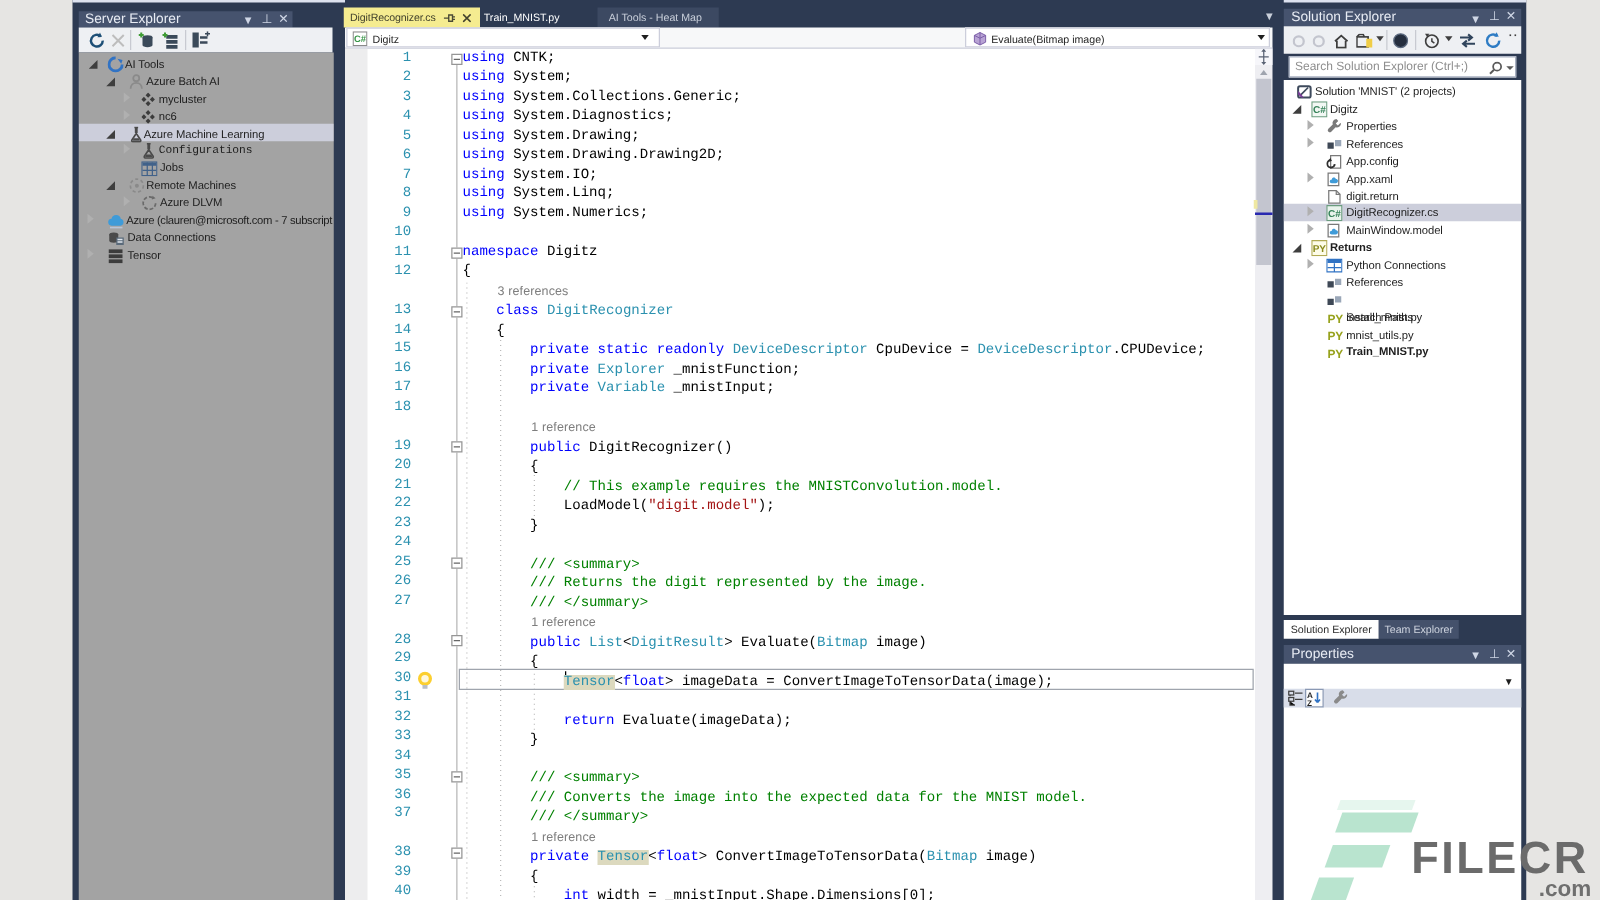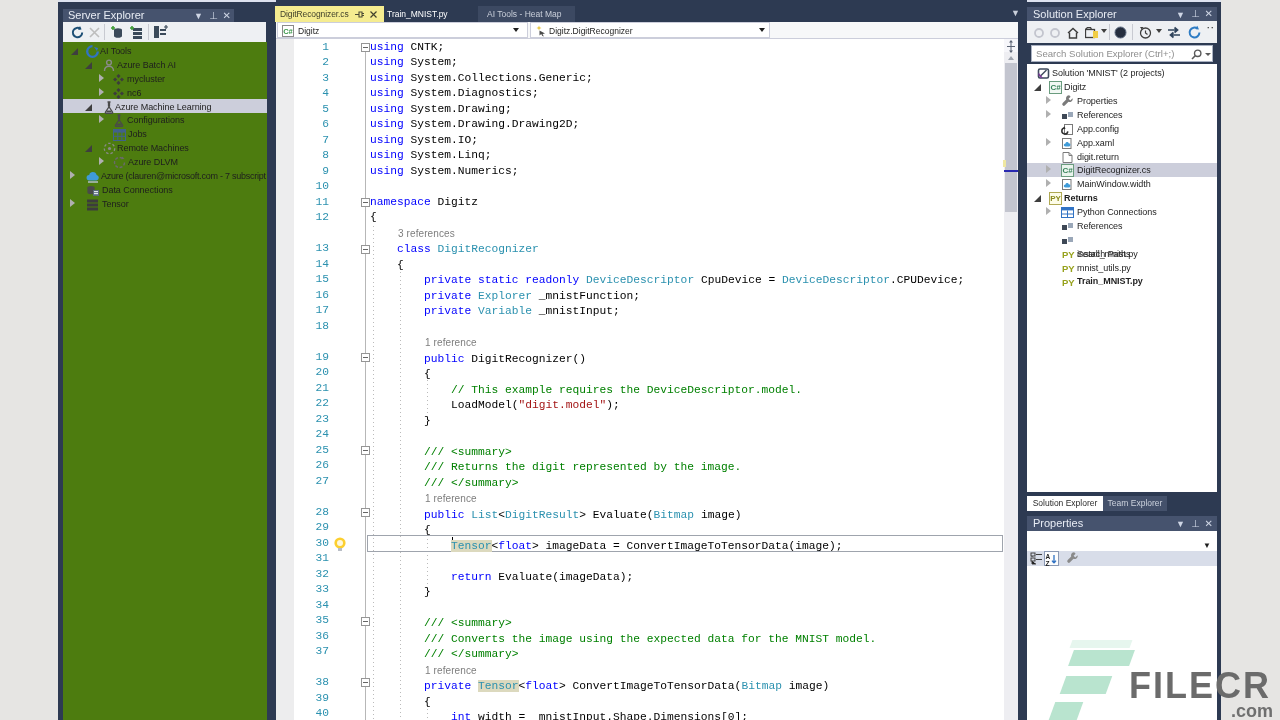--- a/index.html
+++ b/index.html
@@ -52,21 +52,21 @@
       <path d="M1 3h4M3 1v4" stroke="#3f9c35" stroke-width="1.6"></path>
     </svg>
   <div class="abs" style="left:85px;top:2px;width:1px;height:16px;background:#c8cad1;"></div>
   <svg class="abs" style="left:90px;top:3px;" width="16" height="15" viewBox="0 0 16 15">
       <rect x="1" y="1" width="5" height="12" fill="#3b4a5a"></rect>
       <rect x="7" y="4" width="6" height="2" fill="#3b4a5a"></rect>
       <rect x="7" y="8" width="6" height="2" fill="#3b4a5a"></rect>
       <path d="M11 2h4M13 0v4" stroke="#3b4a5a" stroke-width="1.2"></path>
     </svg>
 </div>
-<div class="abs" id="se-tree" style="left:63px;top:42px;width:204px;height:678px;background:#4d7c0f;overflow:hidden;">
+<div class="abs" id="se-tree" style="left:63px;top:42px;width:204px;height:678px;background:#a3a3a3;overflow:hidden;">
   <div class="abs" style="left:0;top:57px;width:204px;height:14px;background:#cccedb;"></div>
   <div class="row" style="left:7px;top:2px;"><svg width="9" height="9" viewBox="0 0 9 9">
         <path d="M8 1v7H1z" fill="#3e3e3e"></path>
       </svg></div>
   <div class="row" style="left:23px;top:2px;"><svg width="13" height="13" viewBox="0 0 13 13">
         <path d="M6.5 1.2A5.3 5.3 0 1 0 11.8 6.5" fill="none" stroke="#3173c4" stroke-width="2.3"></path>
         <path d="M8 2l4 1-1 3z" fill="#3173c4"></path>
       </svg></div>
   <div class="row" style="left:37px;top:2px;">AI Tools</div>
   <div class="row" style="left:21px;top:16px;"><svg width="9" height="9" viewBox="0 0 9 9">
@@ -103,21 +103,21 @@
   <div class="row" style="left:40px;top:57.5px;"><svg width="12" height="13" viewBox="0 0 12 13">
         <path d="M4.5 1h3M5.5 1v4L9.5 11a1 1 0 0 1-.9 1.5H3.4a1 1 0 0 1-.9-1.5L6.5 5V1" fill="none" stroke="#4a4a4a" stroke-width="1.3"></path>
         <path d="M4 9.5h4L9 11.5H3z" fill="#4a4a4a"></path>
       </svg></div>
   <div class="row" style="left:52px;top:57.5px;">Azure Machine Learning</div>
   <div class="row" style="left:36px;top:71px;"><span class="arrC"></span></div>
   <div class="row" style="left:50px;top:71px;"><svg width="12" height="13" viewBox="0 0 12 13">
         <path d="M4.5 1h3M5.5 1v4L9.5 11a1 1 0 0 1-.9 1.5H3.4a1 1 0 0 1-.9-1.5L6.5 5V1" fill="none" stroke="#4a4a4a" stroke-width="1.3"></path>
         <path d="M4 9.5h4L9 11.5H3z" fill="#4a4a4a"></path>
       </svg></div>
-  <div class="row" style="left:64px;top:71px;">Configurations</div>
+  <div class="row" style="left:64px;top:71px;font-family:Liberation Mono, monospace;">Configurations</div>
   <div class="row" style="left:50px;top:85px;"><svg width="13" height="12" viewBox="0 0 13 12">
         <rect x="0.5" y="0.5" width="12" height="11" fill="none" stroke="#41628a" stroke-width="1"></rect>
         <rect x="1" y="1" width="11" height="2.6" fill="#41628a"></rect>
         <path d="M4.8 1v10.5M8.9 1v10.5M1 7.3h11" stroke="#41628a" stroke-width="1"></path>
       </svg></div>
   <div class="row" style="left:65px;top:85px;">Jobs</div>
   <div class="row" style="left:21px;top:99px;"><svg width="9" height="9" viewBox="0 0 9 9">
         <path d="M8 1v7H1z" fill="#3e3e3e"></path>
       </svg></div>
   <div class="row" style="left:40px;top:99px;"><svg width="13" height="13" viewBox="0 0 13 13">
@@ -171,27 +171,27 @@
 
 <div class="abs" id="navbar" style="left:276px;top:22px;width:742px;height:17px;background:#f7f8f9;border-bottom:1px solid #cccedb;">
   <div class="abs" style="left:1px;top:0px;width:251px;height:16px;background:#fff;border:1px solid #cccedb;">
     <svg class="abs" style="left:4px;top:2px;" width="12" height="12" viewBox="0 0 12 12">
         <rect x="0.5" y="0.5" width="11" height="11" fill="#fff" stroke="#8a8a8a"></rect>
         <text x="6" y="8.8" font-size="7.5" font-family="Liberation Sans" fill="#399648" text-anchor="middle" font-weight="bold">C#</text>
       </svg>
     <span class="abs" style="left:20px;top:3px;font-size:8.5px;color:#1e1e1e;">Digitz</span>
     <span class="abs" style="right:8px;top:4.5px;width:0;height:0;border-left:3.5px solid transparent;border-right:3.5px solid transparent;border-top:4px solid #1e1e1e;"></span>
   </div>
-  <div class="abs" style="left:254px;top:0px;width:240px;height:16px;background:#fff;border:1px solid #cccedb;">
-    <svg class="abs" style="left:3px;top:2px;" width="13" height="12" viewBox="0 0 13 12">
-        <path d="M5 0.5l0.7 1.8L7.5 3l-1.8.7L5 5.5l-.7-1.8L2.5 3l1.8-.7z" fill="#e8c63d"></path>
-        <path d="M5.5 5.5L11 8.5l-2.5.6 1.4 2.4-1.5-.4-1.2-2.2-1.7 1.7z" fill="#4a4a4a"></path>
-      </svg>
-    <span class="abs" style="left:18px;top:3px;font-size:8.5px;color:#1e1e1e;">Digitz.DigitRecognizer</span>
-    <span class="abs" style="right:4px;top:4.5px;width:0;height:0;border-left:3.5px solid transparent;border-right:3.5px solid transparent;border-top:4px solid #1e1e1e;"></span>
+  <div class="abs" style="left:496px;top:0px;width:244px;height:16px;background:#fff;border:1px solid #cccedb;">
+    <svg class="abs" style="left:5px;top:2px;" width="12" height="12" viewBox="0 0 12 12">
+        <path d="M6 1l4.5 2.3v5.4L6 11 1.5 8.7V3.3z" fill="#b8a3d4" stroke="#7c5fa8" stroke-width="0.8"></path>
+        <path d="M6 1v10M1.5 3.3L6 5.6l4.5-2.3" fill="none" stroke="#7c5fa8" stroke-width="0.8"></path>
+      </svg>
+    <span class="abs" style="left:20px;top:3px;font-size:8.5px;color:#1e1e1e;">Evaluate(Bitmap image)</span>
+    <span class="abs" style="right:3px;top:4.5px;width:0;height:0;border-left:3.5px solid transparent;border-right:3.5px solid transparent;border-top:4px solid #1e1e1e;"></span>
   </div>
 </div>
 
 <div class="abs" style="left:276px;top:39px;width:728px;height:681px;background:#fff;"></div>
 <div class="abs" style="left:276px;top:39px;width:18px;height:681px;background:#ededee;"></div>
 <div class="abs" id="code-extras">
 
   <div class="abs" style="left:365px;top:47px;width:1px;height:673px;background:#b7b7b7;"></div>
 
   <div class="abs guide" style="left:373px;top:226px;height:494px;"></div>
@@ -278,37 +278,37 @@
 <span class="cl" style="margin-left:28px">3 references</span>
     <span class="k">class</span> <span class="t">DigitRecognizer</span>
     {
         <span class="k">private</span> <span class="k">static</span> <span class="k">readonly</span> <span class="t">DeviceDescriptor</span> CpuDevice = <span class="t">DeviceDescriptor</span>.CPUDevice;
         <span class="k">private</span> <span class="t">Explorer</span> _mnistFunction;
         <span class="k">private</span> <span class="t">Variable</span> _mnistInput;
 
 <span class="cl" style="margin-left:55px">1 reference</span>
         <span class="k">public</span> DigitRecognizer()
         {
-            <span class="c">// This example requires the DeviceDescriptor.model.</span>
+            <span class="c">// This example requires the MNISTConvolution.model.</span>
             LoadModel(<span class="s">"digit.model"</span>);
         }
 
         <span class="c">/// &lt;summary&gt;</span>
         <span class="c">/// Returns the digit represented by the image.</span>
         <span class="c">/// &lt;/summary&gt;</span>
 <span class="cl" style="margin-left:55px">1 reference</span>
         <span class="k">public</span> <span class="t">List</span>&lt;<span class="t">DigitResult</span>&gt; Evaluate(<span class="t">Bitmap</span> image)
         {
             <span class="t hl">Tensor</span>&lt;<span class="k">float</span>&gt; imageData = ConvertImageToTensorData(image);
 
             <span class="k">return</span> Evaluate(imageData);
         }
 
         <span class="c">/// &lt;summary&gt;</span>
-        <span class="c">/// Converts the image using the expected data for the MNIST model.</span>
+        <span class="c">/// Converts the image into the expected data for the MNIST model.</span>
         <span class="c">/// &lt;/summary&gt;</span>
 <span class="cl" style="margin-left:55px">1 reference</span>
         <span class="k">private</span> <span class="t hl">Tensor</span>&lt;<span class="k">float</span>&gt; ConvertImageToTensorData(<span class="t">Bitmap</span> image)
         {
             <span class="k">int</span> width = _mnistInput.Shape.Dimensions[0];</pre>
 
 <div class="abs" id="scrollbar" style="left:1004px;top:39px;width:14px;height:681px;background:#eeeef2;">
   <div class="abs" style="left:0;top:0;width:14px;height:13px;background:#f6f6fa;">
     <svg width="14" height="13" viewBox="0 0 14 13">
         <path d="M3 6.5h8M7 1.5v10" stroke="#5a6374" stroke-width="1"></path>
@@ -421,21 +421,21 @@
   <div class="row" style="left:34px;top:99px;"><svg width="13" height="13" viewBox="0 0 13 13">
         <rect x="0.5" y="0.5" width="12" height="12" fill="#e9f3ec" stroke="#6a9c7e"></rect>
         <text x="6.5" y="9.3" font-size="8" font-family="Liberation Sans" fill="#37835a" text-anchor="middle" font-weight="bold">C#</text>
       </svg></div>
   <div class="row" style="left:50px;top:99px;">DigitRecognizer.cs</div>
   <div class="row" style="left:19px;top:113px;"><span class="arrC"></span></div>
   <div class="row" style="left:34px;top:113px;"><svg width="13" height="13" viewBox="0 0 13 13">
         <rect x="1.5" y="1.5" width="8.5" height="10" fill="#fff" stroke="#7a7a7a"></rect>
         <path d="M4.5 9.5c-2.2 0-2.2-3 0-3 0-2 3-2 3.2-.3 2-.5 2.6 3.3-.2 3.3z" fill="#3f9bd8"></path>
       </svg></div>
-  <div class="row" style="left:50px;top:113px;">MainWindow.width</div>
+  <div class="row" style="left:50px;top:113px;">MainWindow.model</div>
   <div class="row" style="left:6px;top:127px;"><svg width="9" height="9" viewBox="0 0 9 9">
         <path d="M8 1v7H1z" fill="#3e3e3e"></path>
       </svg></div>
   <div class="row" style="left:22px;top:127px;"><svg width="13" height="13" viewBox="0 0 13 13">
         <rect x="0.5" y="0.5" width="12" height="12" fill="#fdfce8" stroke="#b0a954"></rect>
         <text x="6.5" y="9.3" font-size="8" font-family="Liberation Sans" fill="#8a8a1e" text-anchor="middle" font-weight="bold">PY</text>
       </svg></div>
   <div class="row" style="left:37px;top:127px;font-weight:bold;">Returns</div>
   <div class="row" style="left:19px;top:141px;"><span class="arrC"></span></div>
   <div class="row" style="left:34px;top:141px;"><svg width="13" height="13" viewBox="0 0 13 13">

